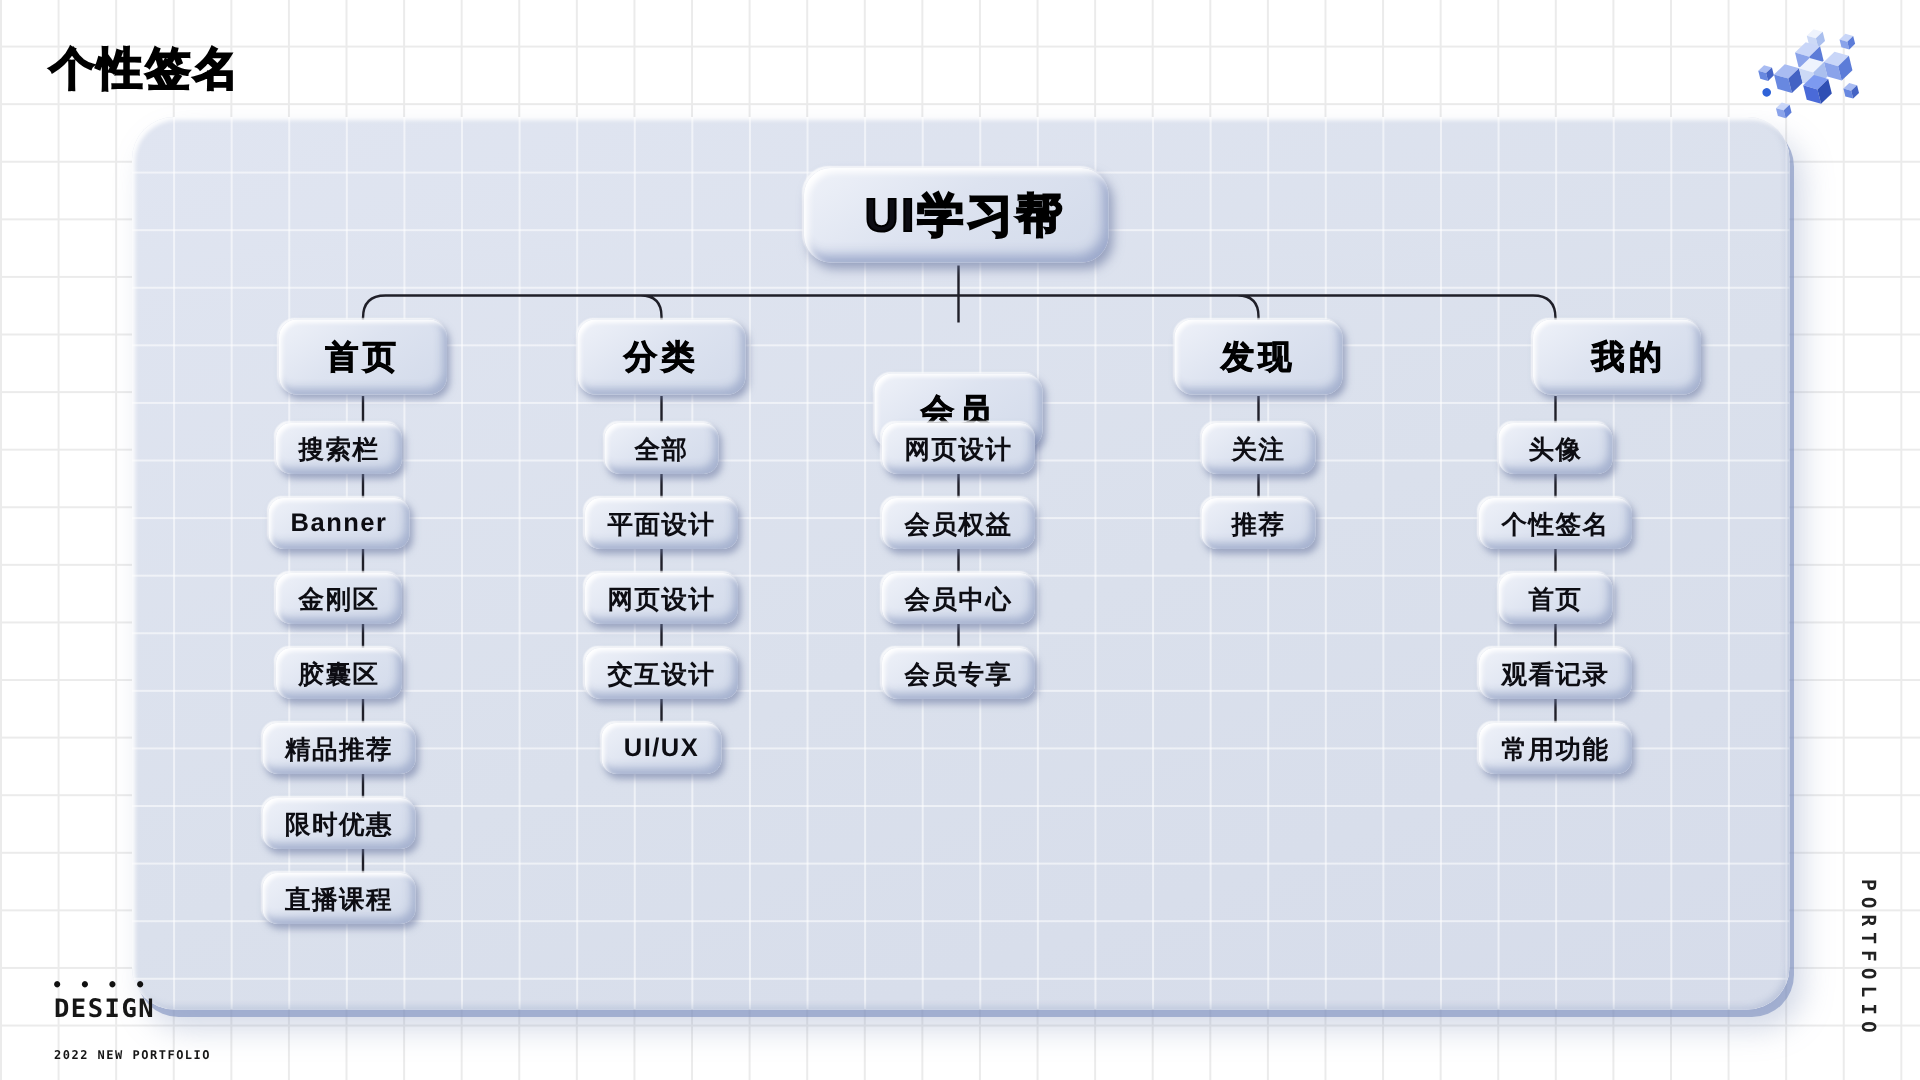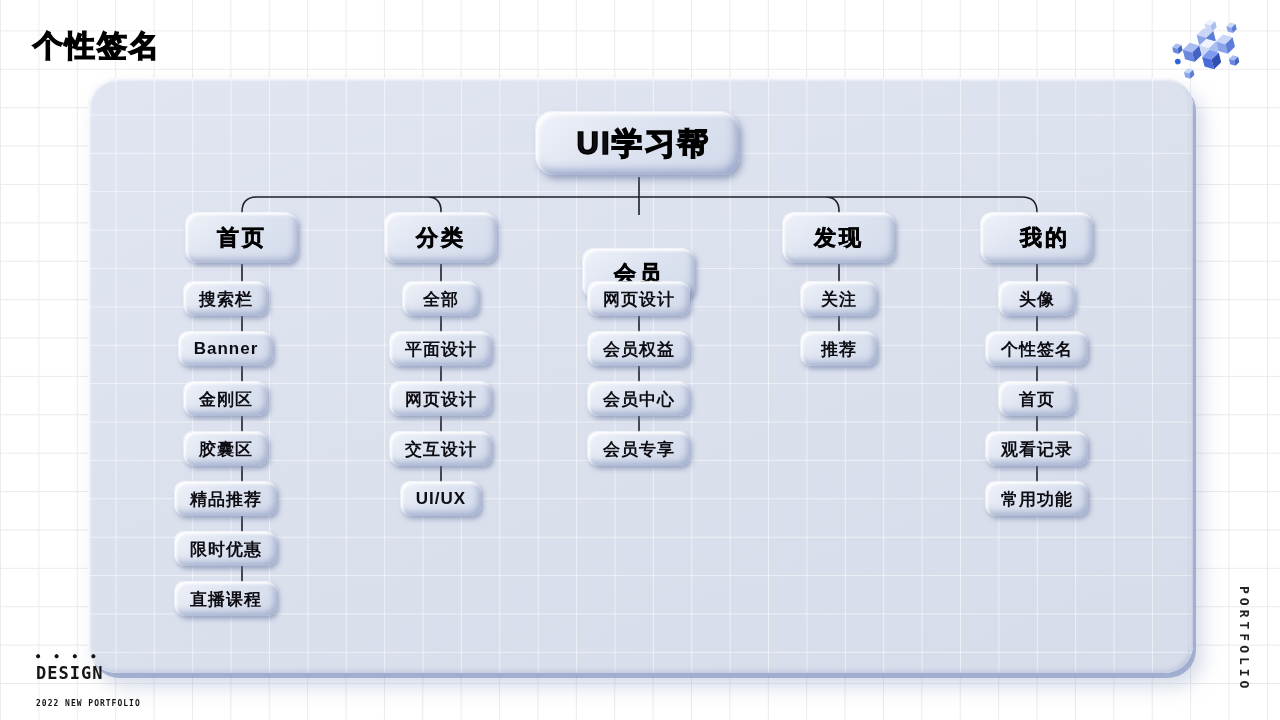--- a/index.html
+++ b/index.html
@@ -143,21 +143,21 @@
         <div class="node leaf">网页设计</div>
         <div class="node leaf">会员权益</div>
         <div class="node leaf">会员中心</div>
         <div class="node leaf">会员专享</div>
       </div>
       <div class="node l1" style="left: 783px;">发现</div>
       <div class="col" style="left: 749px;">
         <div class="node leaf">关注</div>
         <div class="node leaf">推荐</div>
       </div>
-      <div class="node l1" style="left: 981px; padding-left: 16px;">我的</div>
+      <div class="node l1" style="left: 1022px; padding-left: 16px;">我的</div>
       <div class="col" style="left: 947px; justify-content: center;">
         <div class="node leaf">头像</div>
         <div class="node leaf">个性签名</div>
         <div class="node leaf">首页</div>
         <div class="node leaf">观看记录</div>
         <div class="node leaf">常用功能</div>
       </div>
     </div>
 
   <svg class="cubes" id="cubes" viewBox="0 0 100 100">

